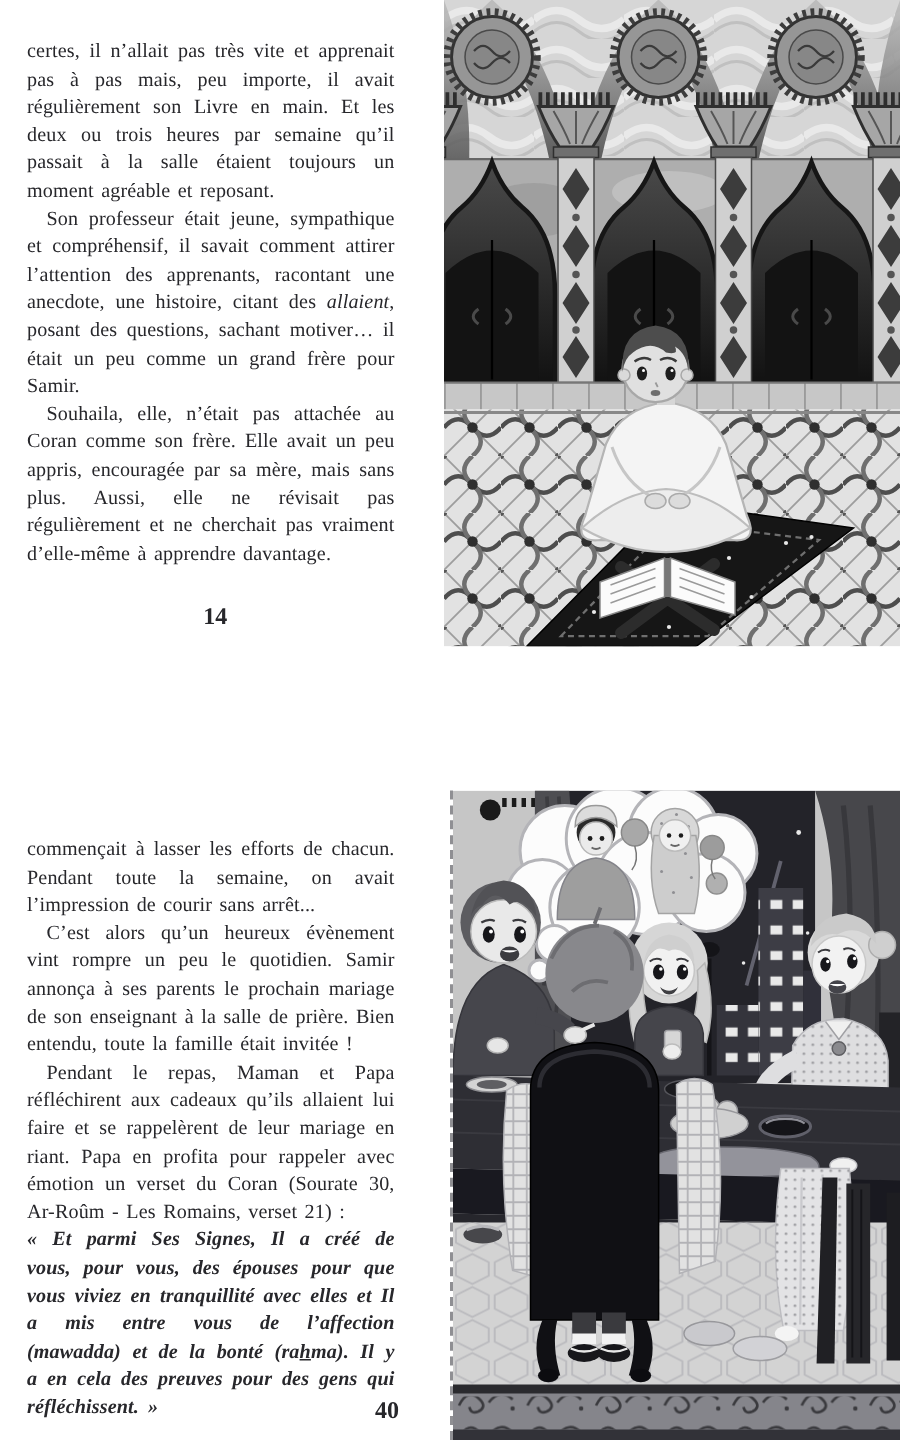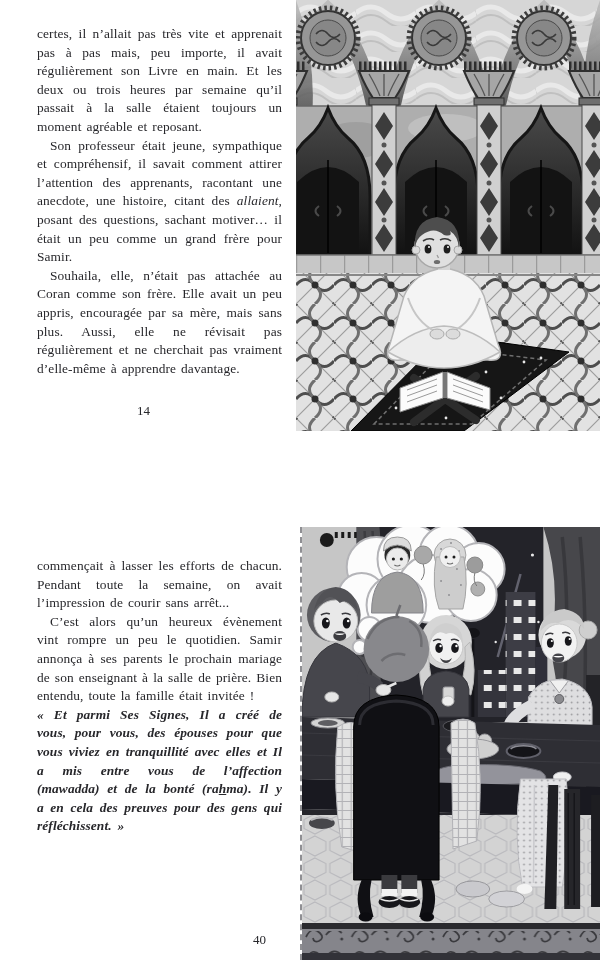--- a/index.html
+++ b/index.html
@@ -1,28 +1,28 @@
 <!DOCTYPE html>
 <html><head>
 <meta charset="utf-8">
 <style>
   html,body{margin:0;padding:0;background:#9a9a9a;}
   .spread{position:relative;width:600px;height:960px;background:#ffffff;overflow:hidden;
           font-family:"Liberation Serif","DejaVu Serif",serif;color:#27272b;}
-  .text-col{position:absolute;left:37px;width:245px;font-size:13.4px;line-height:18.6px;
+  .text-col{position:absolute;left:18px;width:245px;font-size:13.4px;line-height:18.6px;
             text-align:justify;letter-spacing:.1px;word-spacing:1.5px;}
   .text-col p{margin:0;text-indent:13px;}
   .text-col p.cont{text-indent:0;}
   .text-top{top:25px;}
   .text-bottom{top:557px;}
   .quote{margin-left:18px;font-style:italic;font-weight:bold;text-indent:0 !important;
          word-spacing:2.5px;}
   .ul{text-decoration:underline;}
-  .pagenum{position:absolute;left:21px;width:245px;text-align:center;font-size:13px;
-           font-weight:normal;}
+  .pagenum{position:absolute;left:21px;width:245px;text-align:center;font-size:16px;
+           font-weight:bold;}
   .pagenum-top{top:403px;}
   .pagenum-bottom{top:932px;text-align:right;}
   .illus{position:absolute;overflow:hidden;background:#fff;}
   .illus svg{display:block;}
   .illus-top{left:296px;top:0;width:304px;height:431px;}
   .illus-bottom{left:300px;top:527px;width:300px;height:433px;box-sizing:border-box;
                 border-left:2px dashed #8f8f93;}
 </style>
 </head>
 <body>
@@ -166,20 +166,21 @@
         <path d="M194 388 L151 372 L151 398 L194 410 Z" fill="#fbfbfb" stroke="#8a8a8a"></path>
         <rect x="147" y="372" width="4" height="26" fill="#777"></rect>
         <path d="M111 390 L141 379 M111 396 L141 385 M111 402 L141 391 M157 379 L187 390 M157 385 L187 396 M157 391 L187 402" stroke="#9a9a9a" stroke-width="1"></path>
       </g>
     </svg>
   </figure>
 
   <div class="text-col text-bottom">
     <p class="cont">commençait à lasser les efforts de chacun. Pendant toute la semaine, on avait l’impression de courir sans arrêt...</p>
     <p>C’est alors qu’un heureux évènement vint rompre un peu le quotidien. Samir annonça à ses parents le prochain mariage de son enseignant à la salle de prière. Bien entendu, toute la famille était invitée !</p>
+    <p>Pendant le repas, Maman et Papa réfléchirent aux cadeaux qu’ils allaient lui faire et se rappelèrent de leur mariage en riant. Papa en profita pour rappeler avec émotion un verset du Coran (Sourate 30, Ar-Roûm - Les Romains, verset 21) :</p>
     <p class="quote"><span>« Et parmi Ses Signes, Il a créé de vous, pour vous, des épouses pour que vous viviez en tranquillité avec elles et Il a mis entre vous de l’affection (mawadda) et de la bonté (ra</span><span class="ul">h</span><span>ma). Il y a en cela des preuves pour des gens qui réfléchissent. »</span></p>
   </div>
   <div class="pagenum pagenum-bottom">40</div>
 
   <figure class="illus illus-bottom" style="margin:0" aria-label="Famille autour de la table du dîner rêvant au mariage de l’enseignant">
     <svg width="298" height="433" viewBox="0 0 300 433" preserveAspectRatio="none">
       <defs>
         <pattern id="hexP" width="26" height="22" patternUnits="userSpaceOnUse">
           <path d="M13 1 L24 6.5 L24 15.5 L13 21 L2 15.5 L2 6.5 Z" fill="none" stroke="#b9b9bd" stroke-width="1.2"></path>
         </pattern>

